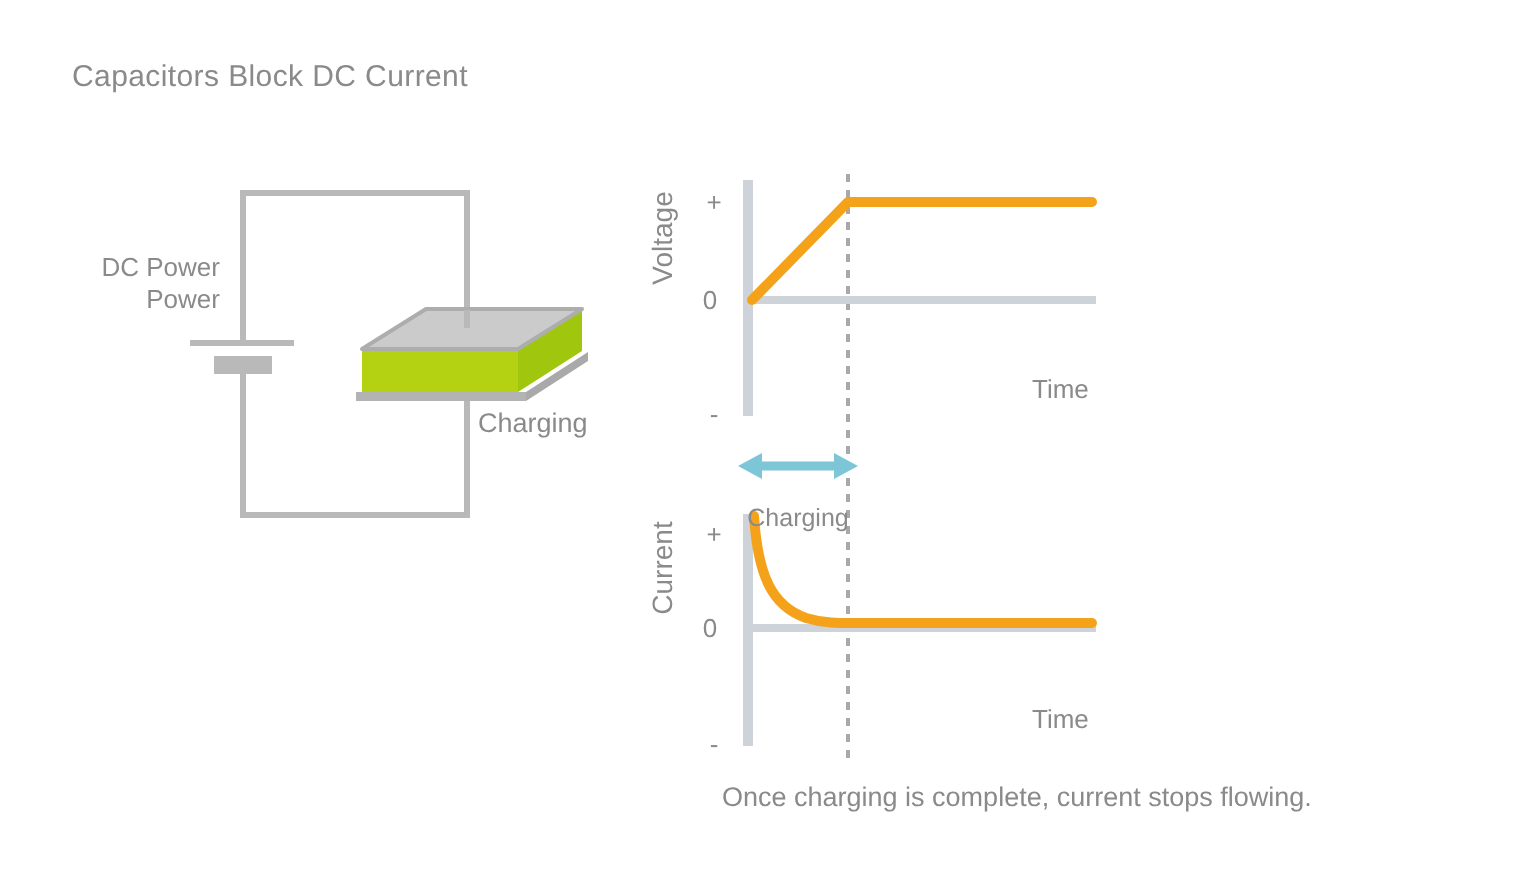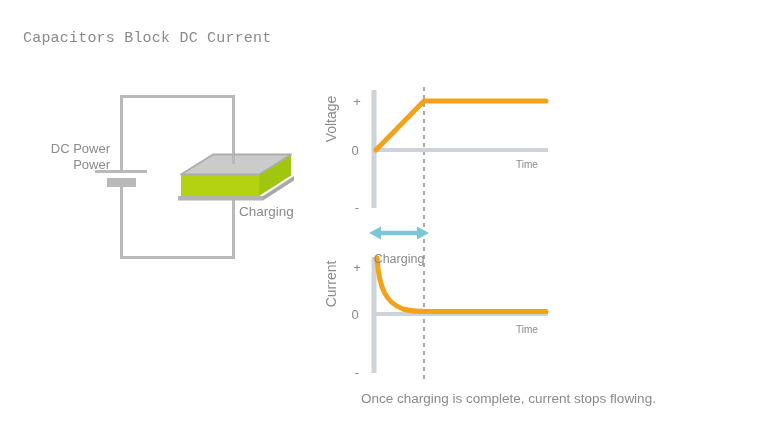--- a/index.html
+++ b/index.html
@@ -1,36 +1,36 @@
 <!DOCTYPE html>
 <html><head>
 <meta charset="utf-8">
 <style>
   html,body{margin:0;padding:0;background:#fff;}
   #canvas{
     position:relative;width:761px;height:443px;background:#ffffff;
     font-family:"Liberation Sans",sans-serif;overflow:hidden;
   }
   .gray-text{color:#8a8a8a;}
-  #title{position:absolute;left:23px;top:30px;font-size:15px;letter-spacing:.2px;font-family:Liberation Mono, monospace;}
+  #title{position:absolute;left:36px;top:30px;font-size:15px;letter-spacing:.2px;}
   #svg-layer{position:absolute;left:0;top:0;}
   .abs{position:absolute;white-space:nowrap;}
-  #source-label{right:651px;top:126px;text-align:right;font-size:13px;line-height:16px;margin-top:15px;}
+  #source-label{right:651px;top:126px;text-align:right;font-size:13px;line-height:16px;}
   #capacitor-label{left:239px;top:204px;font-size:13.5px;}
   .ylabel{font-size:14px;transform:translate(-50%,-50%) rotate(-90deg);}
   #voltage-ylabel{left:331px;top:119px;}
   #current-ylabel{left:331px;top:284px;}
   .tick{font-size:13px;width:16px;text-align:center;transform:translate(-50%,-50%);}
   #v-plus{left:357px;top:101px;}
   #v-zero{left:355px;top:150px;}
   #v-minus{left:357px;top:207px;}
   #c-plus{left:357px;top:267px;}
   #c-zero{left:355px;top:314px;}
   #c-minus{left:357px;top:372px;}
-  .time-label{font-size:10px;}
+  .time-label{font-size:13px;margin-top:28px;}
   #v-time{left:516px;top:159px;}
   #c-time{left:516px;top:324px;}
   #charging-label{left:399px;top:215px;font-size:12.5px;transform:translate(-50%,-50%);margin-top:44px;}
   #caption{left:337px;top:391px;font-size:13.5px;margin-left:24px;}
 </style>
 </head>
 <body>
 
 <div id="canvas">
 

